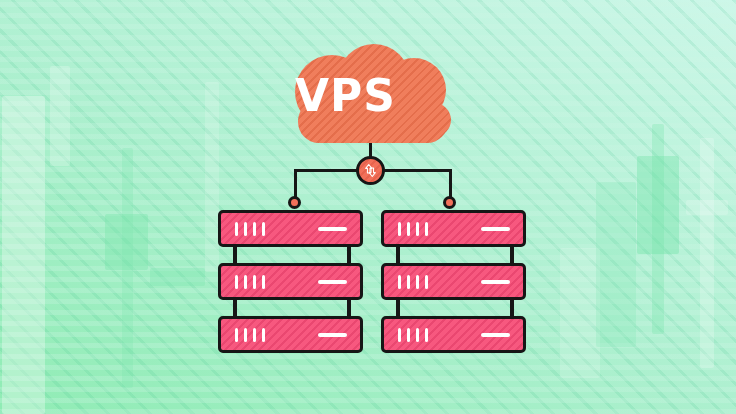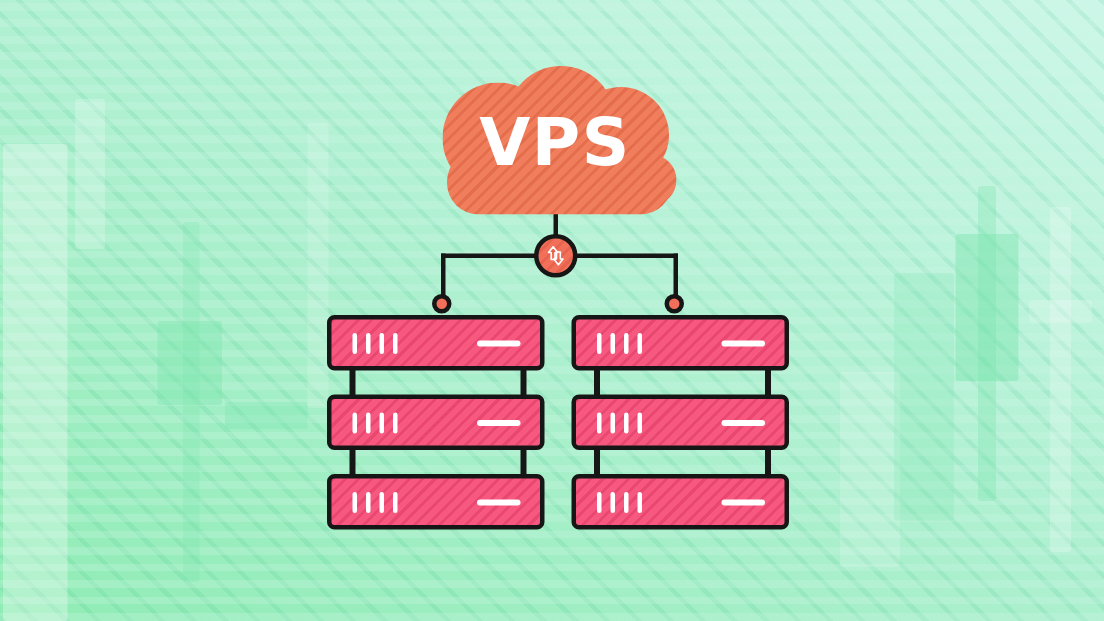--- a/index.html
+++ b/index.html
@@ -19,21 +19,21 @@
   
   .cloud-piece{
     position:absolute;border-radius:50%;
     background-color:#f07e5c;
     background-image:repeating-linear-gradient(135deg, rgba(214,90,55,0.45) 0 2px, transparent 2px 6px);
     background-attachment:fixed;
   }
   .cloud-base{border-radius:21px;}
   .cloud-label{
     position:absolute;left:295px;top:74px;width:150px;
-    text-align:center;color:#ffffff;font-size:44px;line-height:1;
+    color:#ffffff;font-size:44px;line-height:1;
     font-weight:800;letter-spacing:1px;z-index:3;
   }
   
   .line{position:absolute;background:#161616;z-index:1;}
   
   .hub{
     position:absolute;left:356px;top:156px;width:23px;height:23px;
     background-color:#f2705a;
     background-image:repeating-linear-gradient(135deg, rgba(214,80,60,0.4) 0 2px, transparent 2px 6px);
     border:3px solid #161616;border-radius:50%;z-index:2;

